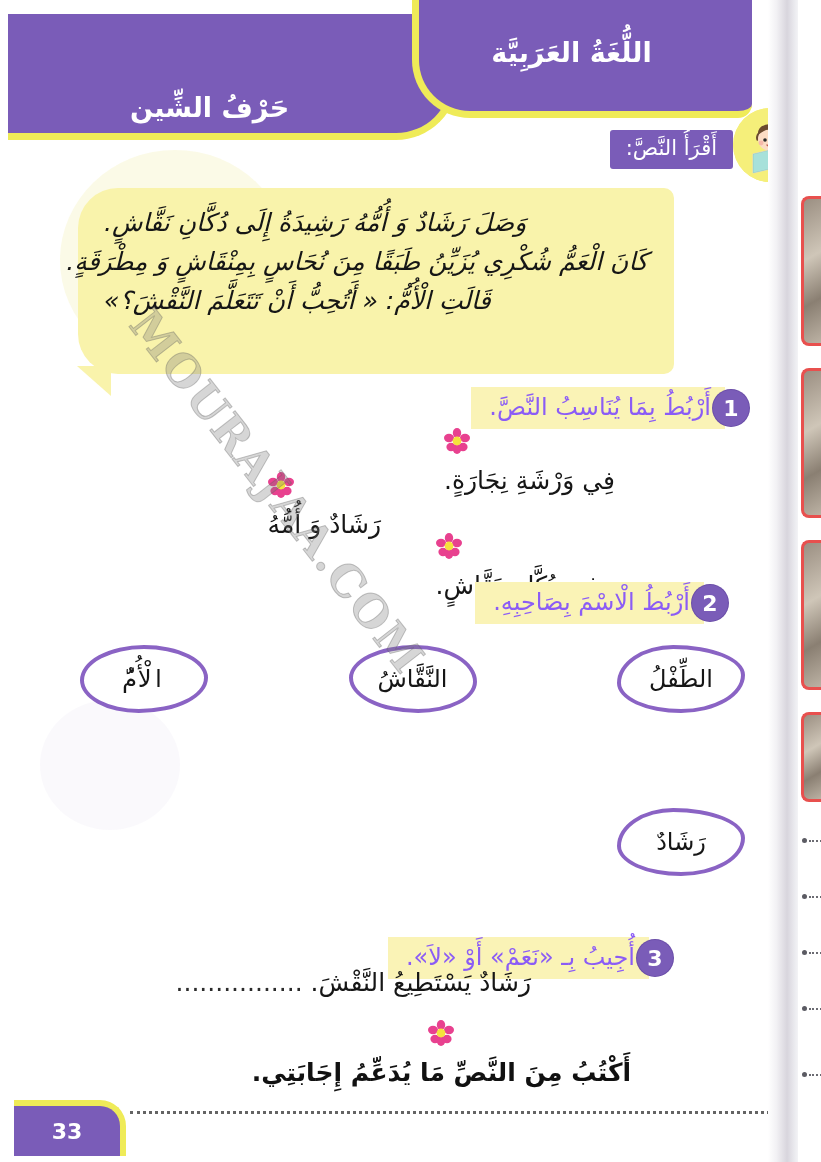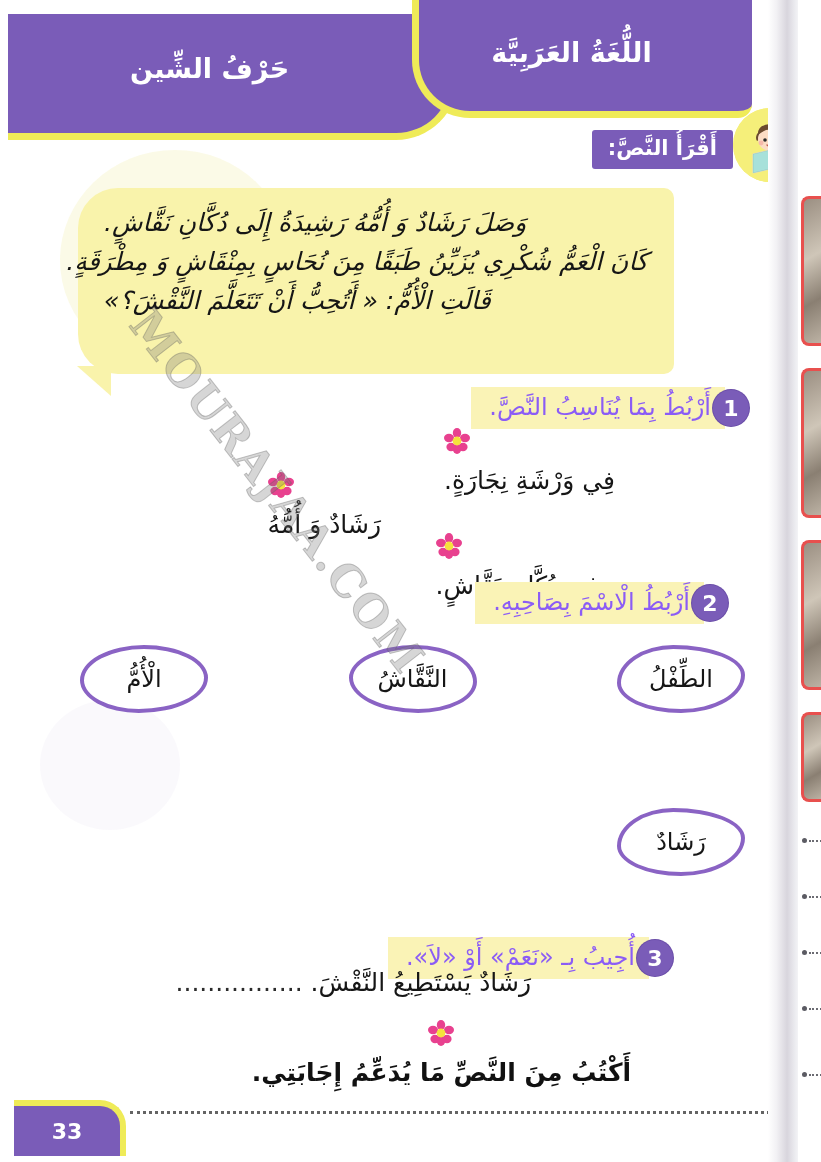--- a/index.html
+++ b/index.html
@@ -36,21 +36,21 @@
     left: 8px;
     width: 450px;
     height: 126px;
     background: #7a5cb8;
     border: 7px solid #efeb58;
     border-top: none;
     border-left: none;
     border-bottom-right-radius: 62px;
     border-top-right-radius: 10px;
     display: flex;
-    align-items: center;
+    align-items: flex-end;
     justify-content: center;
   }
   .banner-back .lbl {
     color: #ffffff;
     font-size: 27px;
     font-weight: bold;
     letter-spacing: 0.5px;
     padding-bottom: 10px;
     padding-right: 40px;
   }
@@ -88,21 +88,21 @@
     width: 250px;
     height: 80px;
   }
   .read-chip {
     position: absolute;
     top: 22px;
     right: 72px;
     background: #7a5cb8;
     color: #ffffff;
     font-size: 21px;
-    font-weight: bold;
+    font-weight: normal;
     padding: 6px 16px 9px 16px;
     border-radius: 3px;
     white-space: nowrap;
   }
   .boy-badge {
     position: absolute;
     top: 0px;
     right: -2px;
     width: 74px;
     height: 74px;
@@ -220,21 +220,21 @@
     background: #ffffff;
     display: flex;
     align-items: center;
     justify-content: center;
     font-size: 24px;
     color: #161616;
     white-space: nowrap;
   }
   .wb-1 { border-radius: 44% 56% 50% 50% / 56% 44% 56% 44%; }
   .wb-2 { border-radius: 52% 48% 46% 54% / 48% 54% 46% 52%; }
-  .wb-3 { border-radius: 50% 50% 54% 46% / 52% 48% 52% 48%; }
+  .wb-3 { border-radius: 50% 50% 54% 46% / 52% 48% 52% 48%; font-family: Liberation Mono, monospace; }
 
   
   #ex3 { top: 938px; right: 148px; }
 
   .ex3-answer {
     position: absolute;
     top: 968px;
     right: 290px;
     font-size: 25px;
     color: #161616;

